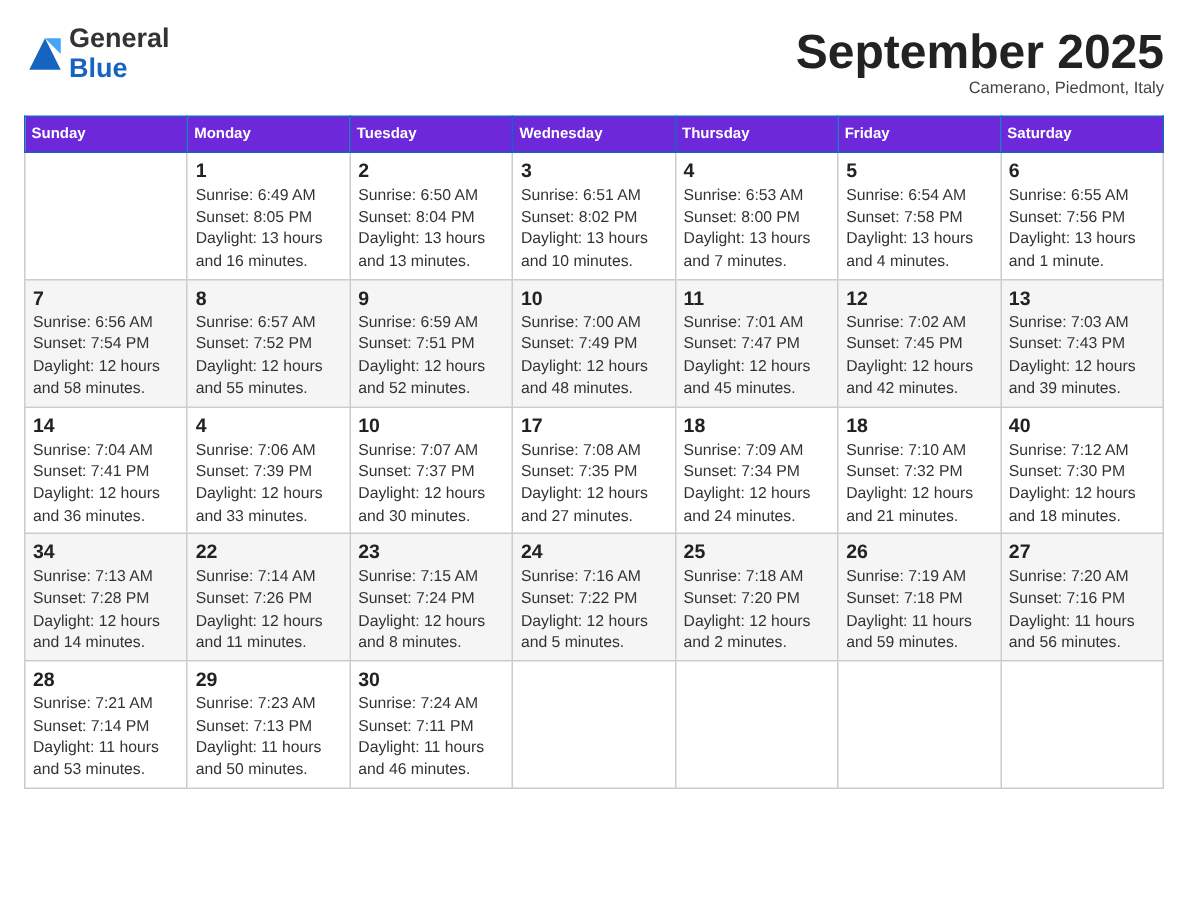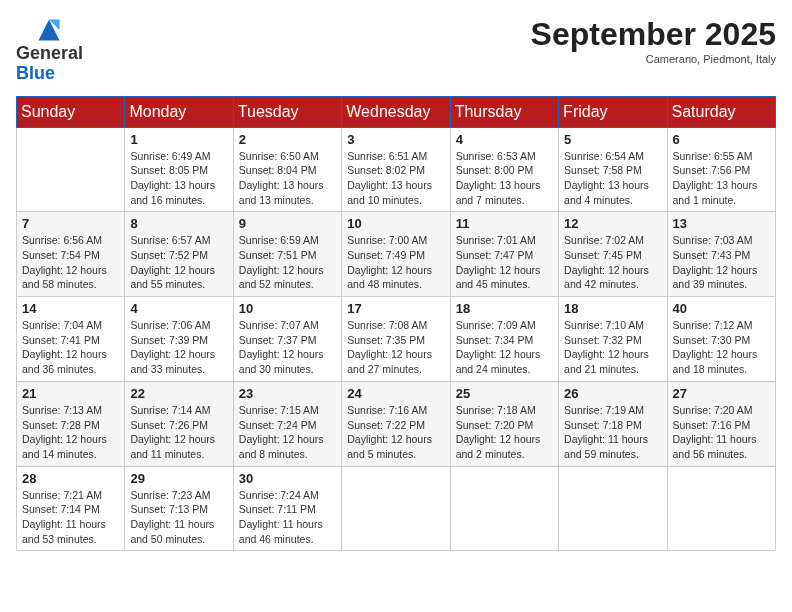--- a/index.html
+++ b/index.html
@@ -12,21 +12,20 @@
     }
     .header {
       display: flex;
       justify-content: space-between;
       align-items: flex-start;
       margin-bottom: 12px;
     }
     .logo {
       display: flex;
       align-items: center;
-      flex-direction: column;
     }
     .logo-text {
       display: flex;
       flex-direction: column;
       line-height: 1.1;
     }
     .logo-general {
       font-size: 18px;
       font-weight: bold;
       color: #333;
@@ -53,24 +52,24 @@
     .location {
       font-size: 11px;
       color: #444;
     }
     table {
       width: 100%;
       border-collapse: collapse;
       table-layout: fixed;
     }
     th {
-      background-color: #b91c1c;
+      background-color: #6d28d9;
       color: #fff;
-      font-size: 16px;
-      font-weight: normal;
+      font-size: 10px;
+      font-weight: bold;
       padding: 6px 4px;
       text-align: left;
       border: 1px solid #1565c0;
     }
     td {
       border: 1px solid #ccc;
       vertical-align: top;
       padding: 4px 5px;
       height: 80px;
       font-size: 11px;
@@ -208,21 +207,21 @@
           <span class="day-num">18</span>
           <div class="day-info">Sunrise: 7:10 AM<br>Sunset: 7:32 PM<br>Daylight: 12 hours and 21 minutes.</div>
         </td>
         <td>
           <span class="day-num">40</span>
           <div class="day-info">Sunrise: 7:12 AM<br>Sunset: 7:30 PM<br>Daylight: 12 hours and 18 minutes.</div>
         </td>
       </tr>
       <tr>
         <td>
-          <span class="day-num">21</span>
+          <span class="day-num">34</span>
           <div class="day-info">Sunrise: 7:13 AM<br>Sunset: 7:28 PM<br>Daylight: 12 hours and 14 minutes.</div>
         </td>
         <td>
           <span class="day-num">22</span>
           <div class="day-info">Sunrise: 7:14 AM<br>Sunset: 7:26 PM<br>Daylight: 12 hours and 11 minutes.</div>
         </td>
         <td>
           <span class="day-num">23</span>
           <div class="day-info">Sunrise: 7:15 AM<br>Sunset: 7:24 PM<br>Daylight: 12 hours and 8 minutes.</div>
         </td>

